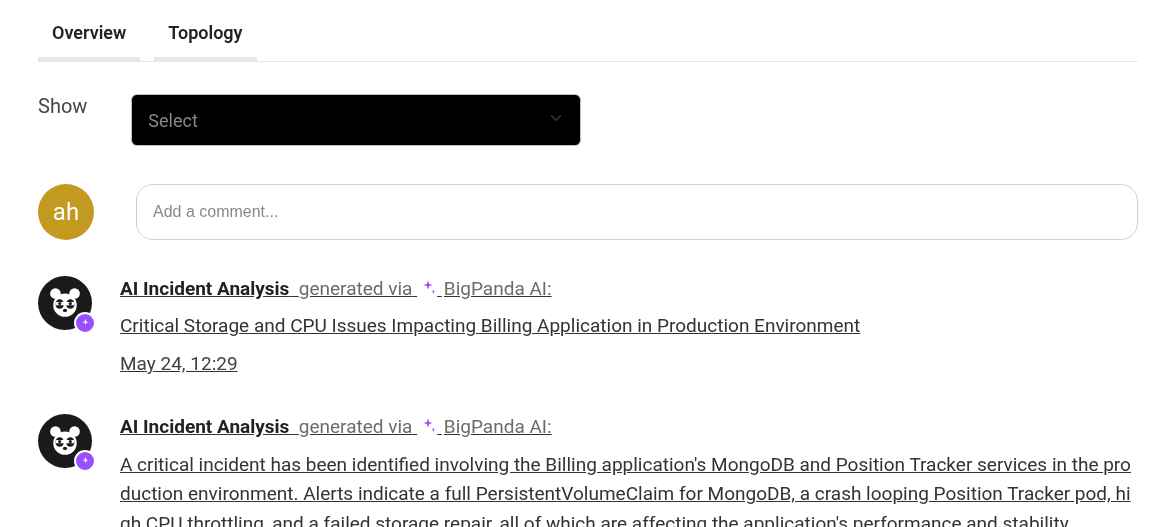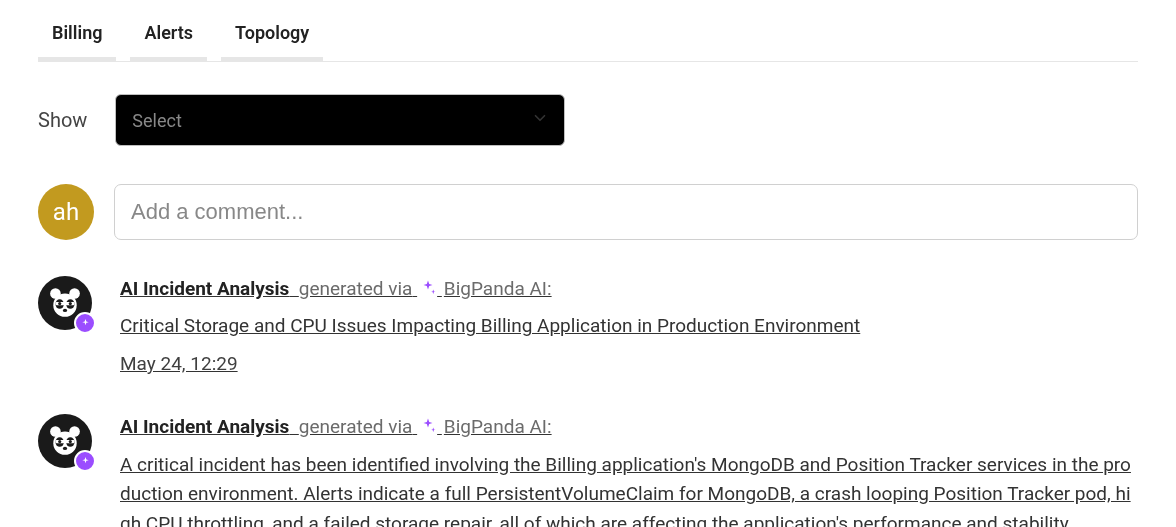--- a/index.html
+++ b/index.html
@@ -36,23 +36,23 @@
     color: #0b63ce;
     border-bottom: 4px solid #0b63ce;
   }
   .tab .count {
     color: inherit;
     font-weight: 600;
   }
   
   .filter-row {
     display: flex;
-    align-items: center;
+    align-items: flex-start;
     margin-top: 32px;
-    gap: 28px;
+    gap: 44px;
   }
   .filter-label {
     font-size: 20px;
     color: #444;
   }
   .select-wrap {
     position: relative;
     width: 450px;
   }
   .select-box {
@@ -72,42 +72,42 @@
     position: absolute;
     right: 16px;
     top: 50%;
     transform: translateY(-50%);
     pointer-events: none;
   }
   
   .comment-row {
     display: flex;
     align-items: center;
-    gap: 20px;
+    gap: 42px;
     margin-top: 38px;
   }
   .avatar-user {
     width: 56px;
     height: 56px;
     border-radius: 50%;
     background: #c29a1f;
     color: #fff;
     font-size: 24px;
     display: flex;
     align-items: center;
     justify-content: center;
     flex-shrink: 0;
   }
   .comment-input {
     flex: 1;
     height: 56px;
     border: 1px solid #d0d0d0;
-    border-radius: 7px;
+    border-radius: 17px;
     padding: 0 16px;
-    font-size: 22px;
+    font-size: 16px;
   }
   .comment-input::placeholder {
     color: #888;
   }
   
   .activity-item {
     display: flex;
     gap: 28px;
     margin-top: 34px;
     text-decoration: underline;
@@ -162,22 +162,21 @@
     color: #404040;
     margin-top: 8px;
   }
 </style>
 </head>
 <body>
 
 <div class="container">
 
   <div class="tabs">
-    <div class="tab"><span>Billing</span></div>
-    <div class="tab"><span>Alerts</span></div>
+    <div class="tab"><span>Overview</span></div>
     <div class="tab"><span>Topology</span></div>
   </div>
 
   <div class="filter-row">
     <div class="filter-label">Show</div>
     <div class="select-wrap">
       <div class="select-box">Select</div>
       <span class="select-chevron">
         <svg width="18" height="18" viewBox="0 0 24 24" fill="none" stroke="#333" stroke-width="2.2" stroke-linecap="round" stroke-linejoin="round">
             <polyline points="6 9 12 15 18 9"></polyline>

